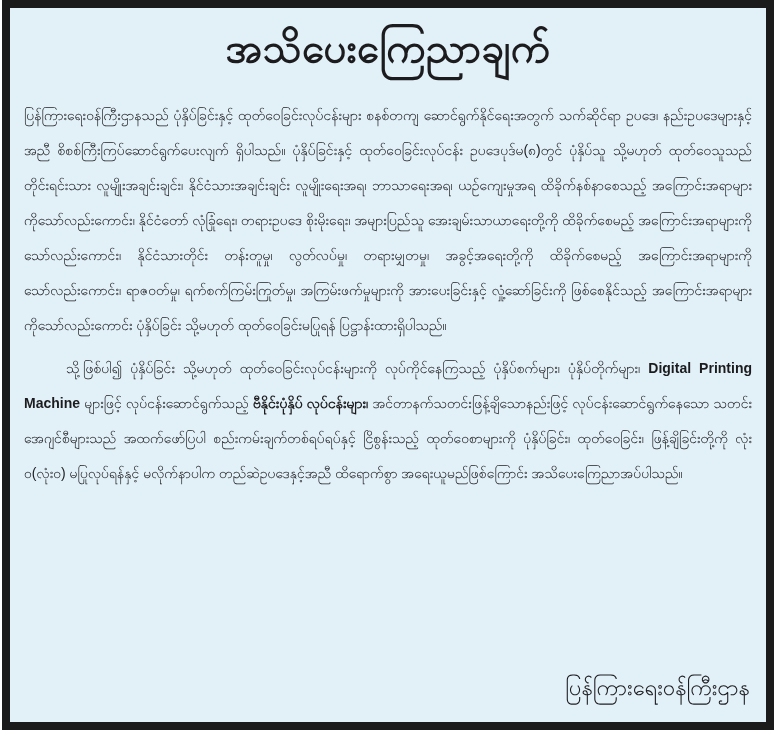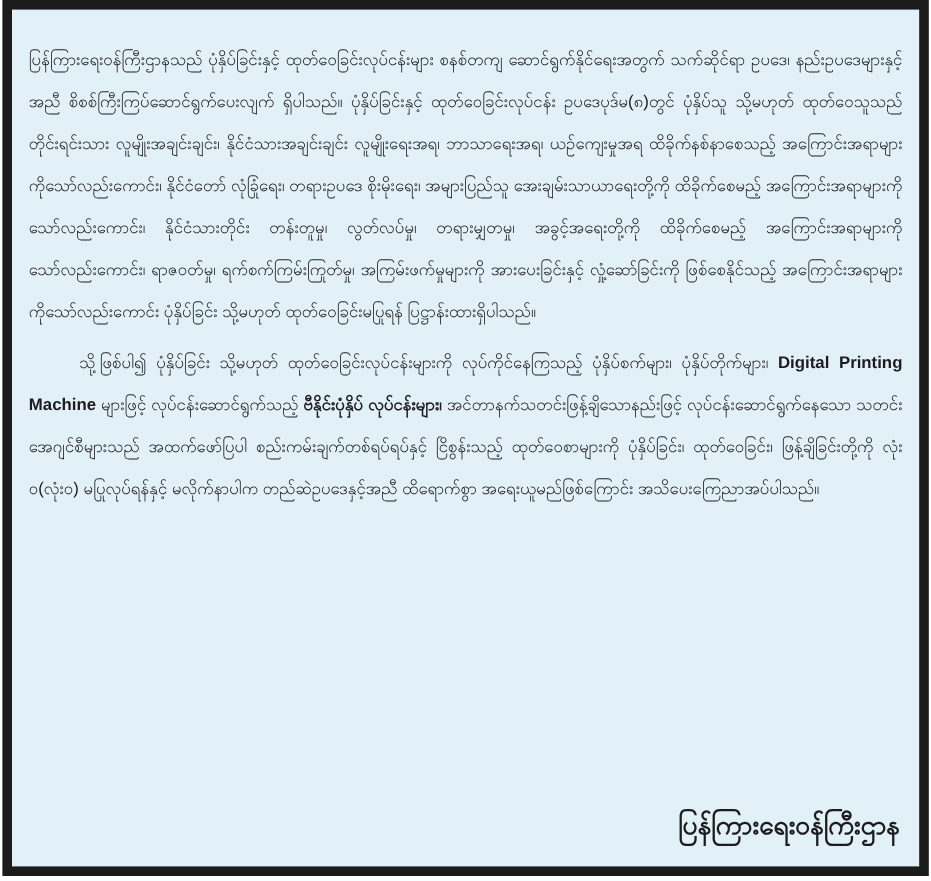--- a/index.html
+++ b/index.html
@@ -50,29 +50,30 @@
   .para-indent{
     text-indent:42px;
   }
   .bold-inline{
     font-weight:bold;
   }
   .signature-row{
     padding:4px 16px 18px 14px;
     text-align:right;
     font-size:22px;
-    font-weight:bold;
+    font-weight:normal;
     line-height:32px;
   }
 </style>
 </head>
 <body>
 
 <div class="notice-card">
 
+  <h1 class="notice-title">အသိပေးကြေညာချက်</h1>
 
   <div class="notice-body">
 
     <p class="para"><span>ပြန်ကြားရေးဝန်ကြီးဌာနသည် ပုံနှိပ်ခြင်းနှင့် ထုတ်ဝေခြင်းလုပ်ငန်းများ စနစ်တကျ ဆောင်ရွက်နိုင်ရေးအတွက် သက်ဆိုင်ရာ ဥပဒေ၊ နည်းဥပဒေများနှင့်အညီ စိစစ်ကြီးကြပ်ဆောင်ရွက်ပေးလျက် ရှိပါသည်။ ပုံနှိပ်ခြင်းနှင့် ထုတ်ဝေခြင်းလုပ်ငန်း ဥပဒေပုဒ်မ(၈)တွင် ပုံနှိပ်သူ သို့မဟုတ် ထုတ်ဝေသူသည် တိုင်းရင်းသား လူမျိုးအချင်းချင်း၊ နိုင်ငံသားအချင်းချင်း လူမျိုးရေးအရ၊ ဘာသာရေးအရ၊ ယဉ်ကျေးမှုအရ ထိခိုက်နစ်နာစေသည့် အကြောင်းအရာများကိုသော်လည်းကောင်း၊ နိုင်ငံတော် လုံခြုံရေး၊ တရားဥပဒေ စိုးမိုးရေး၊ အများပြည်သူ အေးချမ်းသာယာရေးတို့ကို ထိခိုက်စေမည့် အကြောင်းအရာများကိုသော်လည်းကောင်း၊ နိုင်ငံသားတိုင်း တန်းတူမှု၊ လွတ်လပ်မှု၊ တရားမျှတမှု၊ အခွင့်အရေးတို့ကို ထိခိုက်စေမည့် အကြောင်းအရာများကိုသော်လည်းကောင်း၊ ရာဇဝတ်မှု၊ ရက်စက်ကြမ်းကြုတ်မှု၊ အကြမ်းဖက်မှုများကို အားပေးခြင်းနှင့် လှုံ့ဆော်ခြင်းကို ဖြစ်စေနိုင်သည့် အကြောင်းအရာများကိုသော်လည်းကောင်း ပုံနှိပ်ခြင်း သို့မဟုတ် ထုတ်ဝေခြင်းမပြုရန် ပြဋ္ဌာန်းထားရှိပါသည်။</span></p>
 
     <p class="para para-indent"><span>သို့ဖြစ်ပါ၍ ပုံနှိပ်ခြင်း သို့မဟုတ် ထုတ်ဝေခြင်းလုပ်ငန်းများကို လုပ်ကိုင်နေကြသည့် ပုံနှိပ်စက်များ၊ ပုံနှိပ်တိုက်များ၊ </span><span class="bold-inline">Digital Printing Machine</span><span> များဖြင့် လုပ်ငန်းဆောင်ရွက်သည့် </span><span class="bold-inline">ဗီနိုင်းပုံနှိပ် လုပ်ငန်းများ၊</span><span> အင်တာနက်သတင်းဖြန့်ချိသောနည်းဖြင့် လုပ်ငန်းဆောင်ရွက်နေသော သတင်းအေဂျင်စီများသည် အထက်ဖော်ပြပါ စည်းကမ်းချက်တစ်ရပ်ရပ်နှင့် ငြိစွန်းသည့် ထုတ်ဝေစာများကို ပုံနှိပ်ခြင်း၊ ထုတ်ဝေခြင်း၊ ဖြန့်ချိခြင်းတို့ကို လုံးဝ(လုံးဝ) မပြုလုပ်ရန်နှင့် မလိုက်နာပါက တည်ဆဲဥပဒေနှင့်အညီ ထိရောက်စွာ အရေးယူမည်ဖြစ်ကြောင်း အသိပေးကြေညာအပ်ပါသည်။</span></p>
 
   </div>
 
   <div class="signature-row">ပြန်ကြားရေးဝန်ကြီးဌာန</div>

